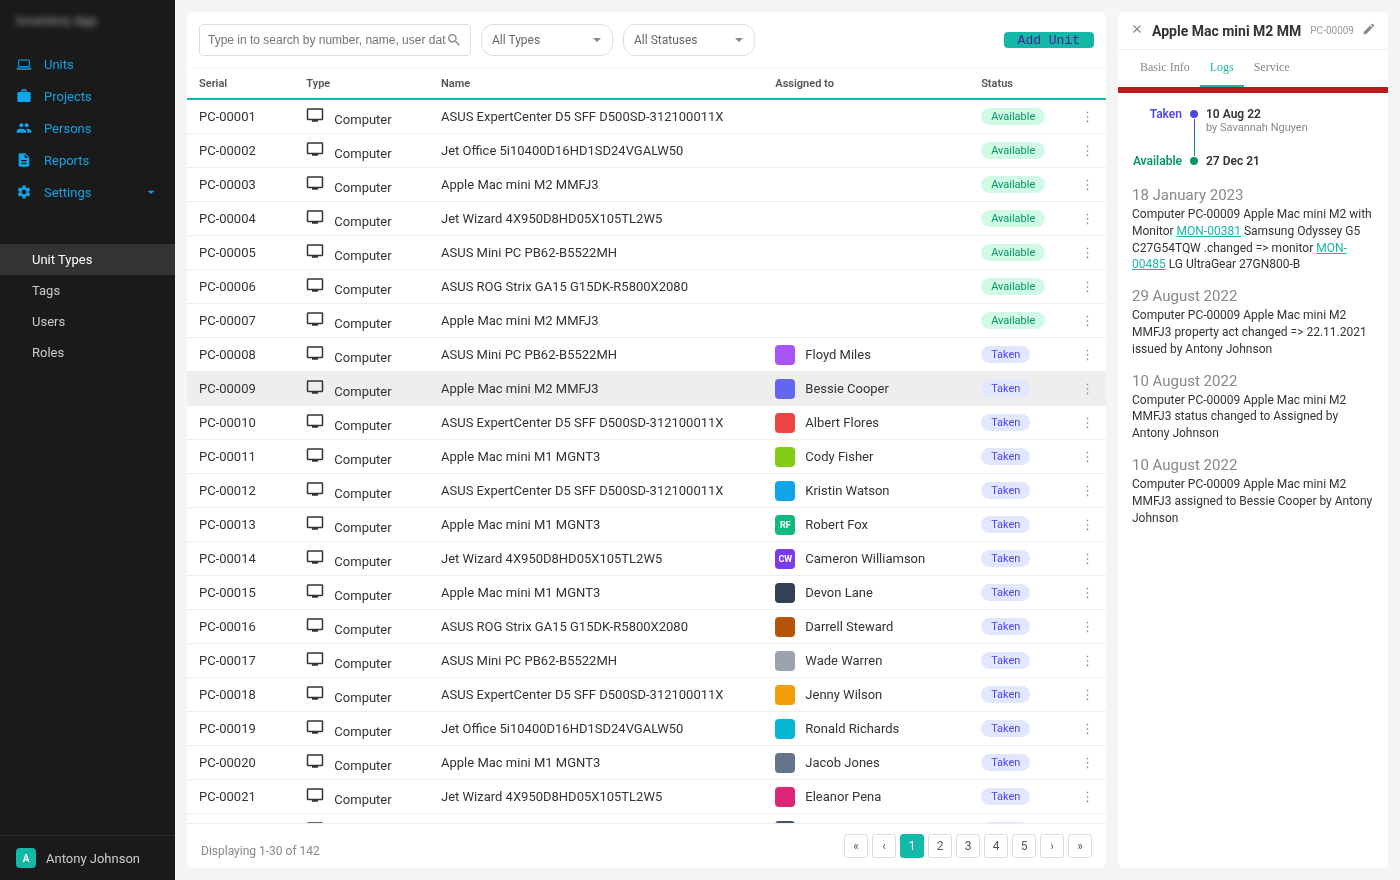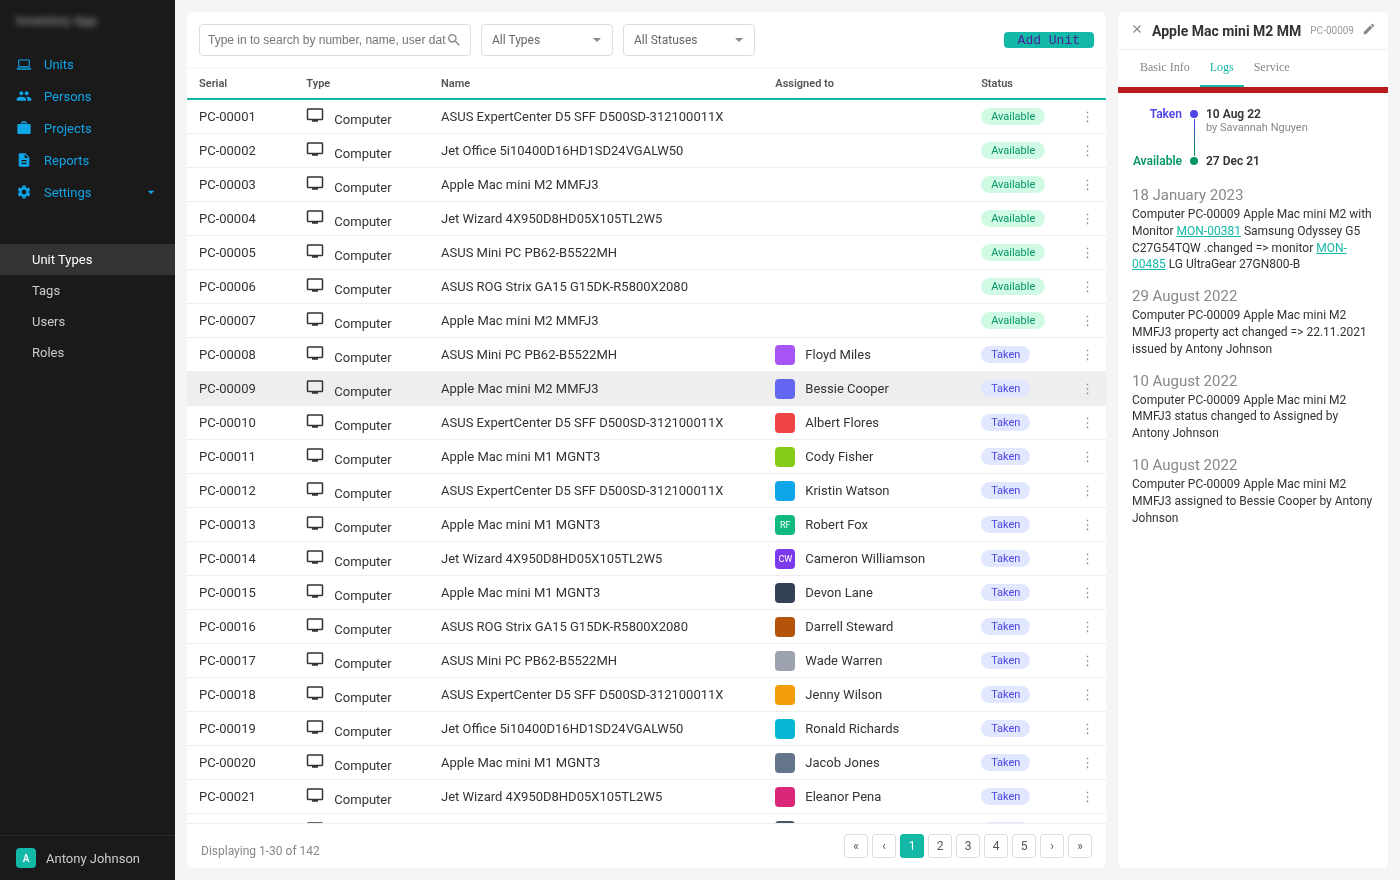--- a/index.html
+++ b/index.html
@@ -97,21 +97,21 @@
   border: none;
   outline: none;
   font-size: 12px;
   color: #666;
 }
 .search svg { width: 16px; height: 16px; fill: #888; }
 .select {
   width: 132px;
   height: 32px;
   border: 1px solid #ddd;
-  border-radius: 4px;
+  border-radius: 12px;
   display: flex;
   align-items: center;
   justify-content: space-between;
   padding: 0 10px;
   font-size: 12px;
   color: #666;
   background: #fff;
   cursor: pointer;
 }
 .select svg { width: 10px; height: 10px; fill: #888; }
@@ -161,21 +161,21 @@
 .td-assigned { width: 207px; }
 .td-status { width: 100px; }
 .td-actions { width: 30px; text-align: right; }
 .type-cell { display: flex; align-items: flex-end; gap: 10px; }
 .type-cell svg { width: 18px; height: 18px; fill: #333; }
 .assigned-cell { display: flex; align-items: center; gap: 10px; }
 .avatar {
   width: 20px; height: 20px;
   border-radius: 4px;
   display: flex; align-items: center; justify-content: center;
-  font-size: 9px; font-weight: 400; color: #fff;
+  font-size: 9px; font-weight: 700; color: #fff;
 }
 .avatar-img { background: #bbb; }
 .badge {
   display: inline-block;
   padding: 2px 10px;
   border-radius: 10px;
   font-size: 11px;
 }
 .badge-available { background: #d1fae5; color: #059669; }
 .badge-taken { background: #e0e7ff; color: #4f46e5; }
@@ -278,29 +278,29 @@
   <div class="sidebar-logo">Inventory App</div>
   <nav class="sidebar-nav" id="sidebar-nav">
       <div class="nav-item">
         <svg viewBox="0 0 24 24">
           <path d="M4 6h16v10H4z M2 18h20v2H2z" fill="none" stroke="currentColor" stroke-width="1.5"></path>
         </svg>
         <span>Units</span>
       </div>
       <div class="nav-item">
         <svg viewBox="0 0 24 24">
-          <path d="M16 11c1.66 0 2.99-1.34 2.99-3S17.66 5 16 5c-1.66 0-3 1.34-3 3s1.34 3 3 3zm-8 0c1.66 0 2.99-1.34 2.99-3S9.66 5 8 5C6.34 5 5 6.34 5 8s1.34 3 3 3zm0 2c-2.33 0-7 1.17-7 3.5V19h14v-2.5c0-2.33-4.67-3.5-7-3.5zm8 0c-.29 0-.62.02-.97.05 1.16.84 1.97 1.97 1.97 3.45V19h6v-2.5c0-2.33-4.67-3.5-7-3.5z"></path>
-        </svg>
-        <span>Persons</span>
+          <path d="M20 6h-4V4c0-1.11-.89-2-2-2h-4c-1.11 0-2 .89-2 2v2H4c-1.11 0-1.99.89-1.99 2L2 19c0 1.11.89 2 2 2h16c1.11 0 2-.89 2-2V8c0-1.11-.89-2-2-2zm-6 0h-4V4h4v2z"></path>
+        </svg>
+        <span>Projects</span>
       </div>
       <div class="nav-item">
         <svg viewBox="0 0 24 24">
-          <path d="M20 6h-4V4c0-1.11-.89-2-2-2h-4c-1.11 0-2 .89-2 2v2H4c-1.11 0-1.99.89-1.99 2L2 19c0 1.11.89 2 2 2h16c1.11 0 2-.89 2-2V8c0-1.11-.89-2-2-2zm-6 0h-4V4h4v2z"></path>
-        </svg>
-        <span>Projects</span>
+          <path d="M16 11c1.66 0 2.99-1.34 2.99-3S17.66 5 16 5c-1.66 0-3 1.34-3 3s1.34 3 3 3zm-8 0c1.66 0 2.99-1.34 2.99-3S9.66 5 8 5C6.34 5 5 6.34 5 8s1.34 3 3 3zm0 2c-2.33 0-7 1.17-7 3.5V19h14v-2.5c0-2.33-4.67-3.5-7-3.5zm8 0c-.29 0-.62.02-.97.05 1.16.84 1.97 1.97 1.97 3.45V19h6v-2.5c0-2.33-4.67-3.5-7-3.5z"></path>
+        </svg>
+        <span>Persons</span>
       </div>
       <div class="nav-item">
         <svg viewBox="0 0 24 24">
           <path d="M14 2H6c-1.1 0-1.99.9-1.99 2L4 20c0 1.1.89 2 1.99 2H18c1.1 0 2-.9 2-2V8l-6-6zm2 16H8v-2h8v2zm0-4H8v-2h8v2zm-3-5V3.5L18.5 9H13z"></path>
         </svg>
         <span>Reports</span>
       </div>
       <div class="nav-item">
         <svg viewBox="0 0 24 24">
           <path d="M19.14 12.94c.04-.3.06-.61.06-.94 0-.32-.02-.64-.07-.94l2.03-1.58c.18-.14.23-.41.12-.61l-1.92-3.32c-.12-.22-.37-.29-.59-.22l-2.39.96c-.5-.38-1.03-.7-1.62-.94l-.36-2.54c-.04-.24-.24-.41-.48-.41h-3.84c-.24 0-.43.17-.47.41l-.36 2.54c-.59.24-1.13.57-1.62.94l-2.39-.96c-.22-.08-.47 0-.59.22L2.74 8.87c-.12.21-.08.47.12.61l2.03 1.58c-.05.3-.09.63-.09.94s.02.64.07.94l-2.03 1.58c-.18.14-.23.41-.12.61l1.92 3.32c.12.22.37.29.59.22l2.39-.96c.5.38 1.03.7 1.62.94l.36 2.54c.05.24.24.41.48.41h3.84c.24 0 .44-.17.47-.41l.36-2.54c.59-.24 1.13-.56 1.62-.94l2.39.96c.22.08.47 0 .59-.22l1.92-3.32c.12-.22.07-.47-.12-.61l-2.01-1.58zM12 15.6c-1.98 0-3.6-1.62-3.6-3.6s1.62-3.6 3.6-3.6 3.6 1.62 3.6 3.6-1.62 3.6-3.6 3.6z"></path>

